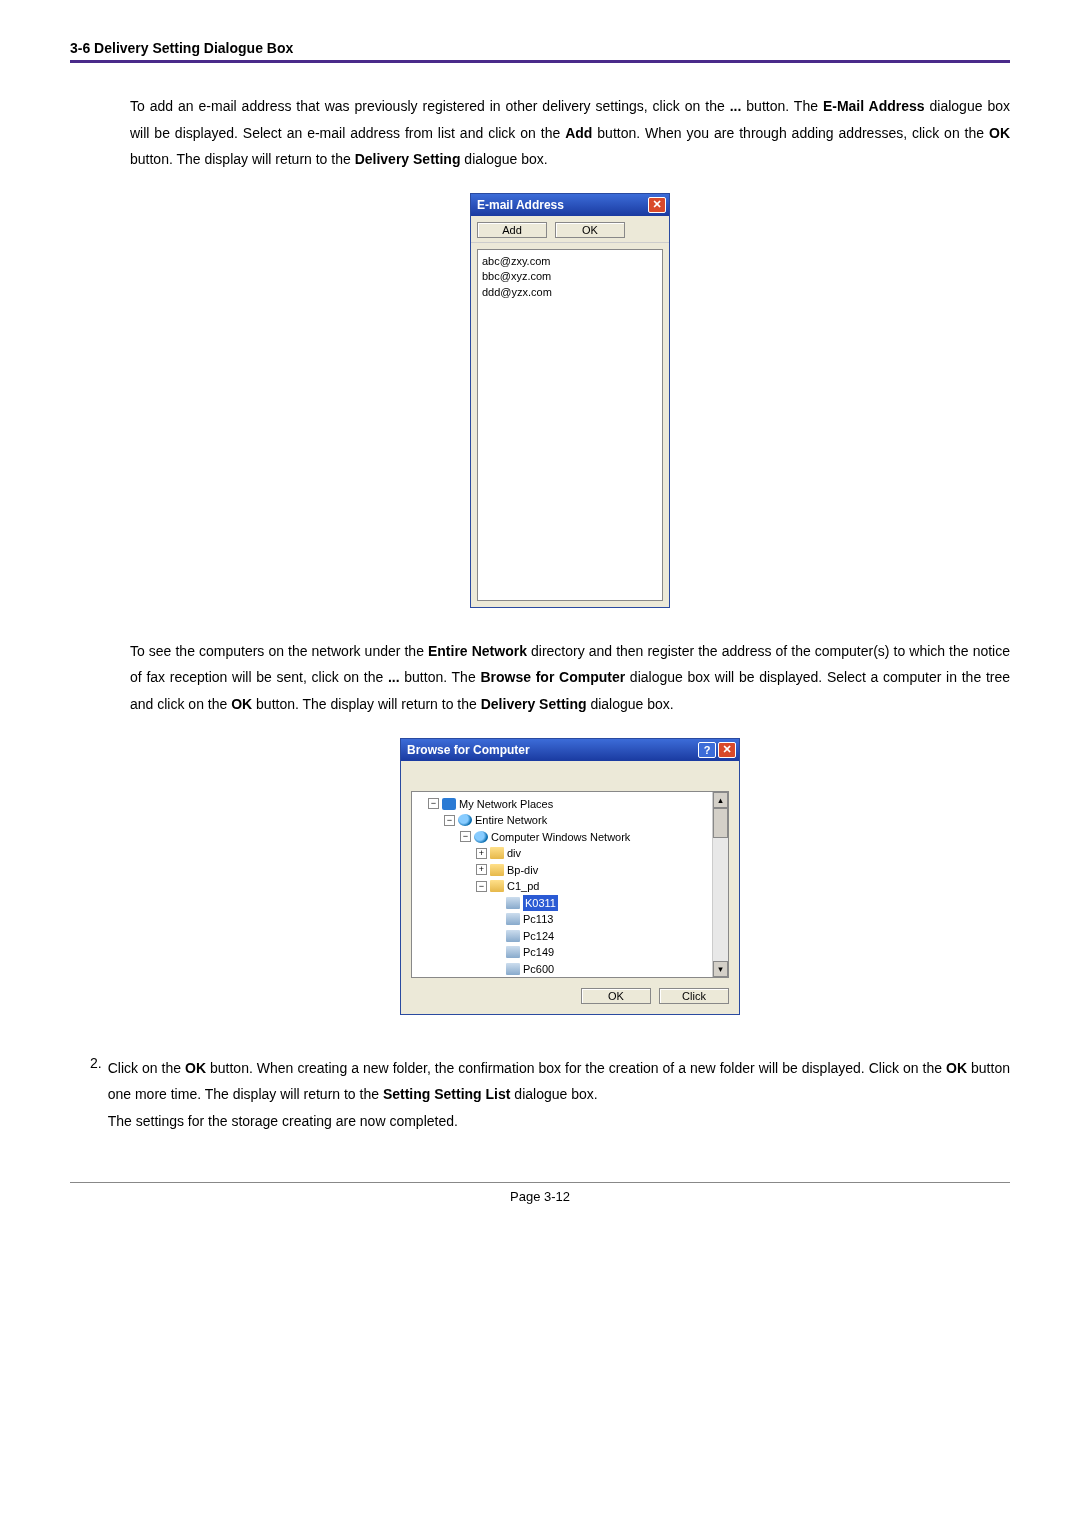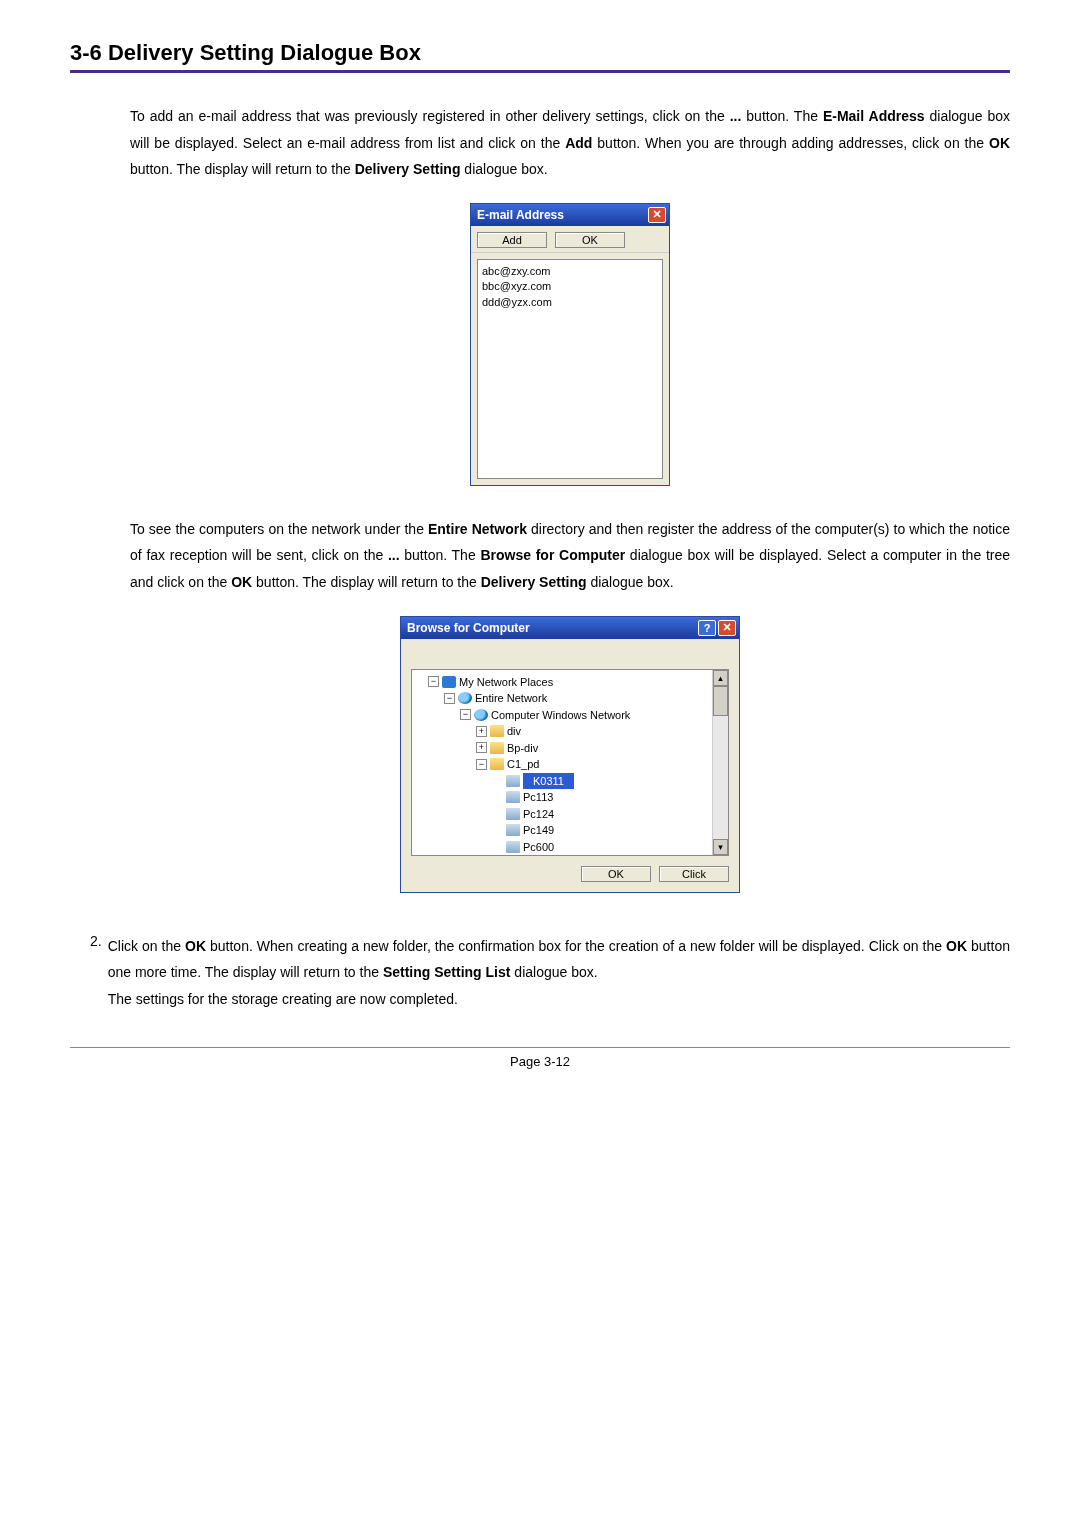--- a/index.html
+++ b/index.html
@@ -6,21 +6,21 @@
   body {
     margin: 0;
     padding: 40px 70px 30px 70px;
     font-family: Arial, Helvetica, sans-serif;
     font-size: 14px;
     color: #000;
     background: #fff;
     width: 1080px;
   }
   .section-title {
-    font-size: 22px;
+    font-size: 14px;
     font-weight: bold;
     padding-bottom: 4px;
     border-bottom: 3px solid #4a2a8a;
     margin-bottom: 30px;
   }
   .content {
     padding-left: 60px;
     padding-right: 0;
   }
   .bullet-heading {
@@ -81,21 +81,21 @@
     font-size: 11px;
     cursor: pointer;
     width: 70px;
     text-align: center;
     box-shadow: inset 1px 1px 0 #fff;
   }
   .email-list {
     background: #fff;
     margin: 6px;
     border: 1px solid #888;
-    height: 220px;
+    height: 352px;
     padding: 4px;
     font-size: 11px;
     line-height: 1.4;
   }
   
   .browse-dialog {
     width: 340px;
     border: 1px solid #2a4aa0;
     background: #ece9d8;
     font-size: 11px;
@@ -146,35 +146,35 @@
   }
   .noexp { display: inline-block; width: 11px; margin-right: 3px; }
   .ico {
     display: inline-block; width: 14px; height: 12px; margin-right: 3px;
     vertical-align: middle;
   }
   .ico-globe { background: radial-gradient(circle at 40% 40%, #8cf 40%, #06a 70%); border-radius: 50%; }
   .ico-net { background: #2a7ad4; border-radius: 2px; }
   .ico-folder { background: linear-gradient(#ffe08a, #e6b84a); border-radius: 1px; }
   .ico-pc { background: linear-gradient(#cde, #8ac); border-radius: 1px; }
-  .selected { background: #2a5ad4; color: #fff; padding: 0 10px; }
+  .selected { background: #2a5ad4; color: #fff; padding: 0 2px; }
   .browse-footer {
     display: flex; justify-content: flex-end; gap: 8px;
     padding: 0 10px 10px 10px;
   }
   .step-row {
     display: flex;
     gap: 6px;
     margin-top: 40px;
   }
   .step-num { flex-shrink: 0; }
   .step-text { line-height: 1.9; text-align: justify; flex: 1; }
   .page-footer {
     border-top: 1px solid #888;
-    margin-top: 35px;
+    margin-top: 48px;
     padding-top: 6px;
     text-align: center;
     font-size: 13px;
   }
   .ind1 { padding-left: 14px; }
   .ind2 { padding-left: 30px; }
   .ind3 { padding-left: 46px; }
   .ind4 { padding-left: 62px; }
   .ind5 { padding-left: 78px; }
 </style>

